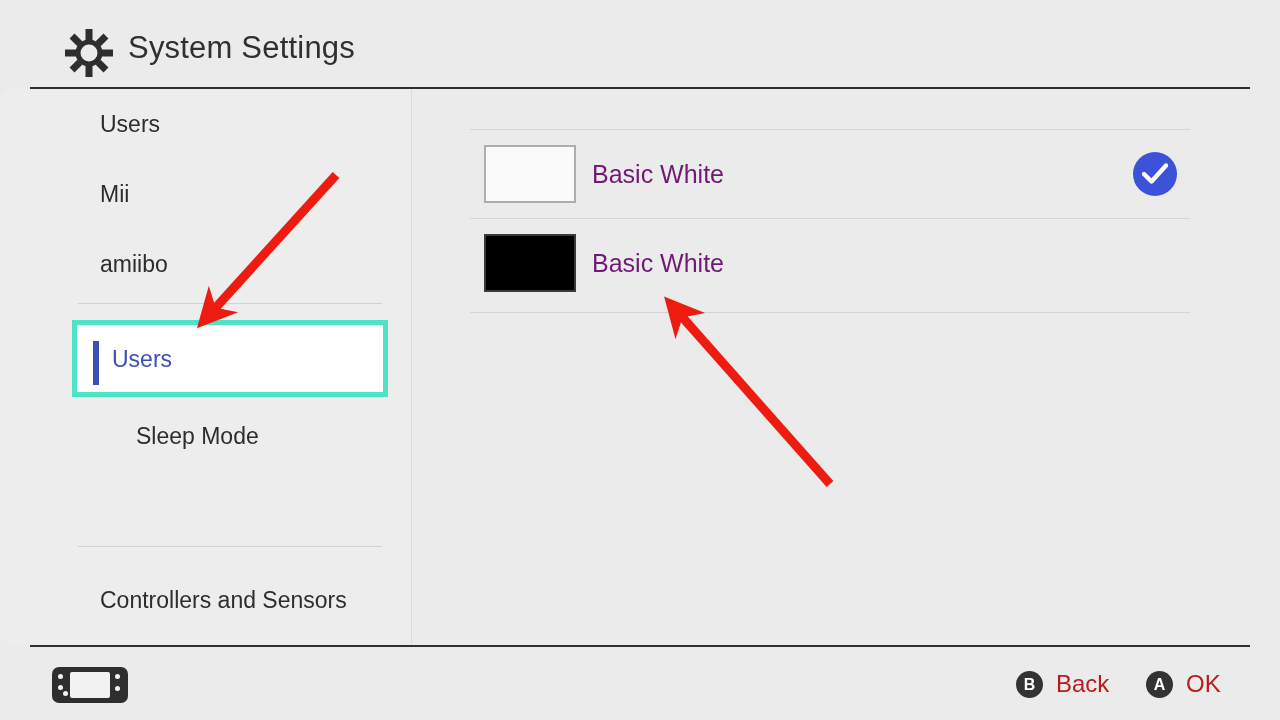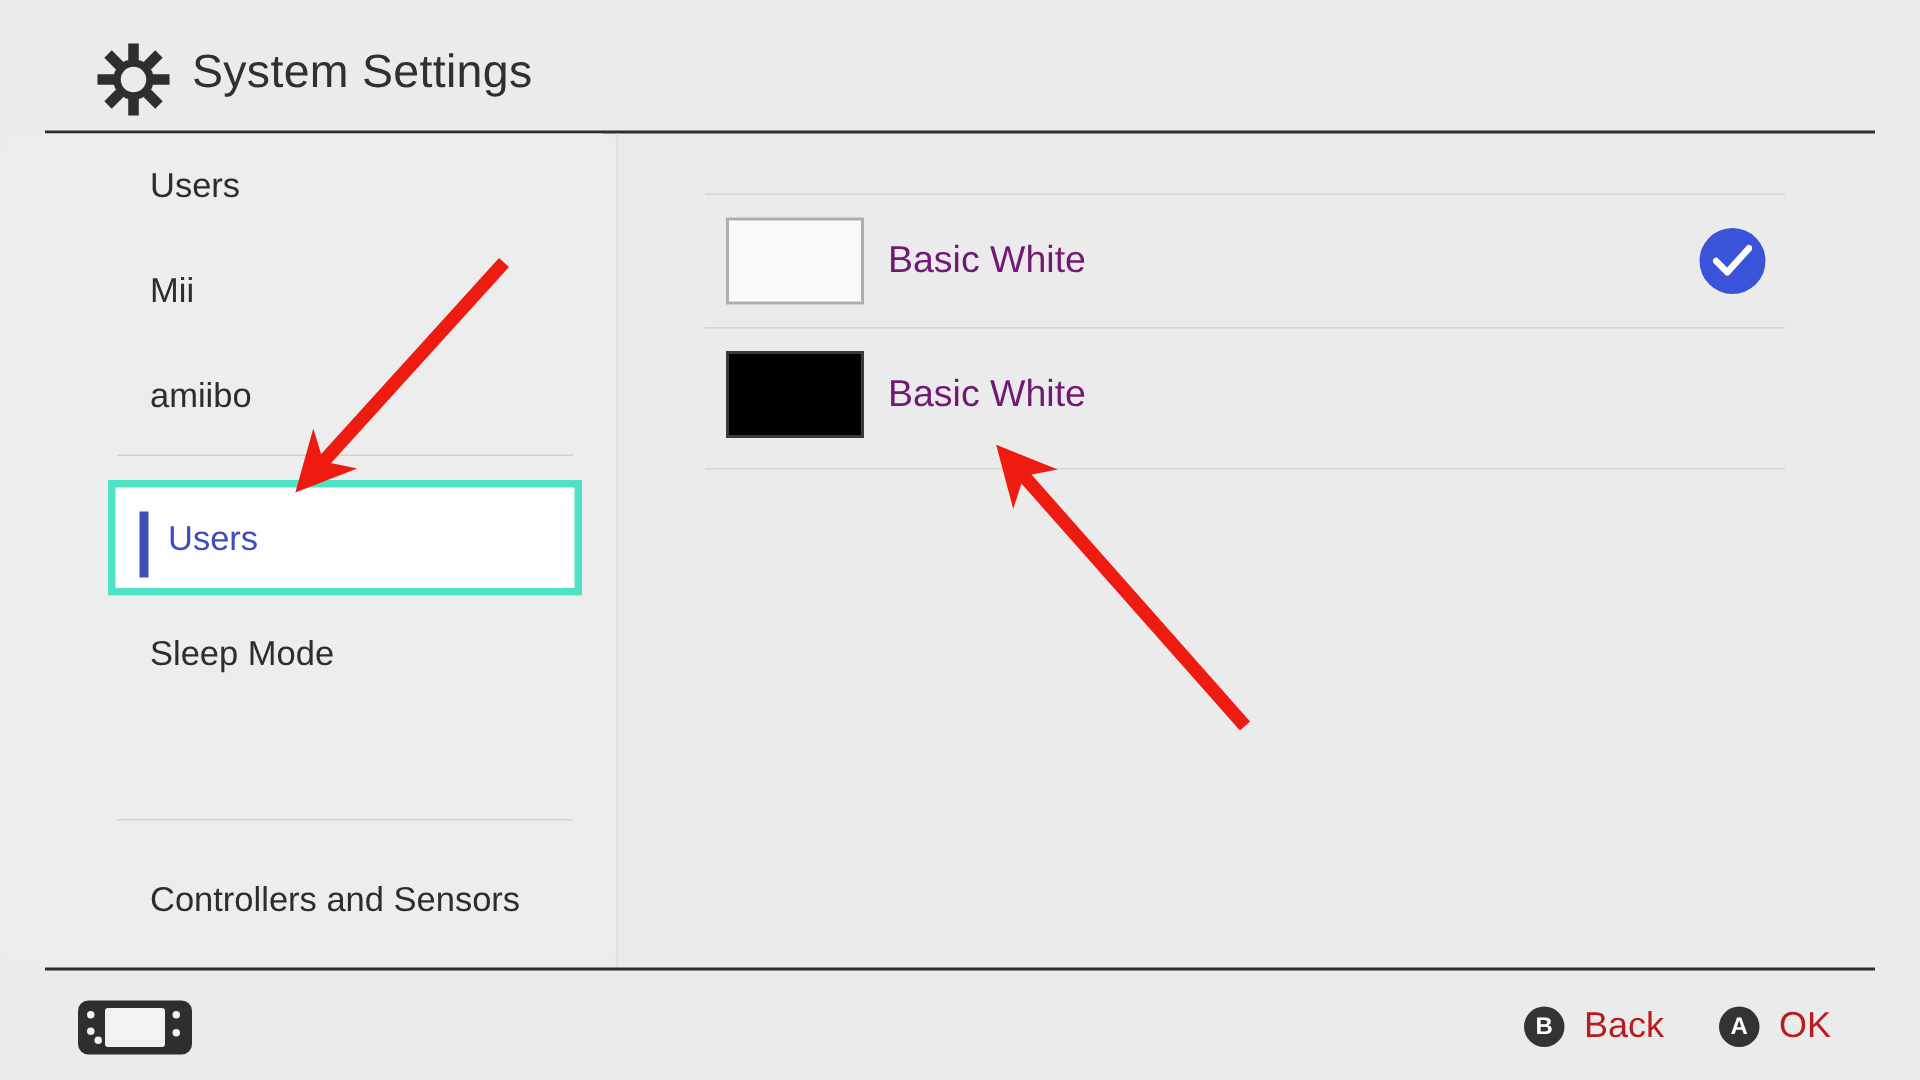--- a/index.html
+++ b/index.html
@@ -290,21 +290,21 @@
   <div class="side-item" style="top:70px;">
     <span class="side-label">Mii</span>
   </div>
 
   <div class="side-divider" style="top:214px;"></div>
 
   <div class="side-item" style="top:242px;">
     <span class="side-label">Notifications</span>
   </div>
 
-  <div class="side-item" style="top:312px;">
+  <div class="side-item" style="top:312px;margin-left:36px;">
     <span class="side-label">Sleep Mode</span>
   </div>
 
   <div class="side-divider" style="top:457px;"></div>
 
   <div class="side-item" style="top:476px;">
     <span class="side-label">Controllers and Sensors</span>
   </div>
 </div>
 <div id="sidebar-edge"></div>

